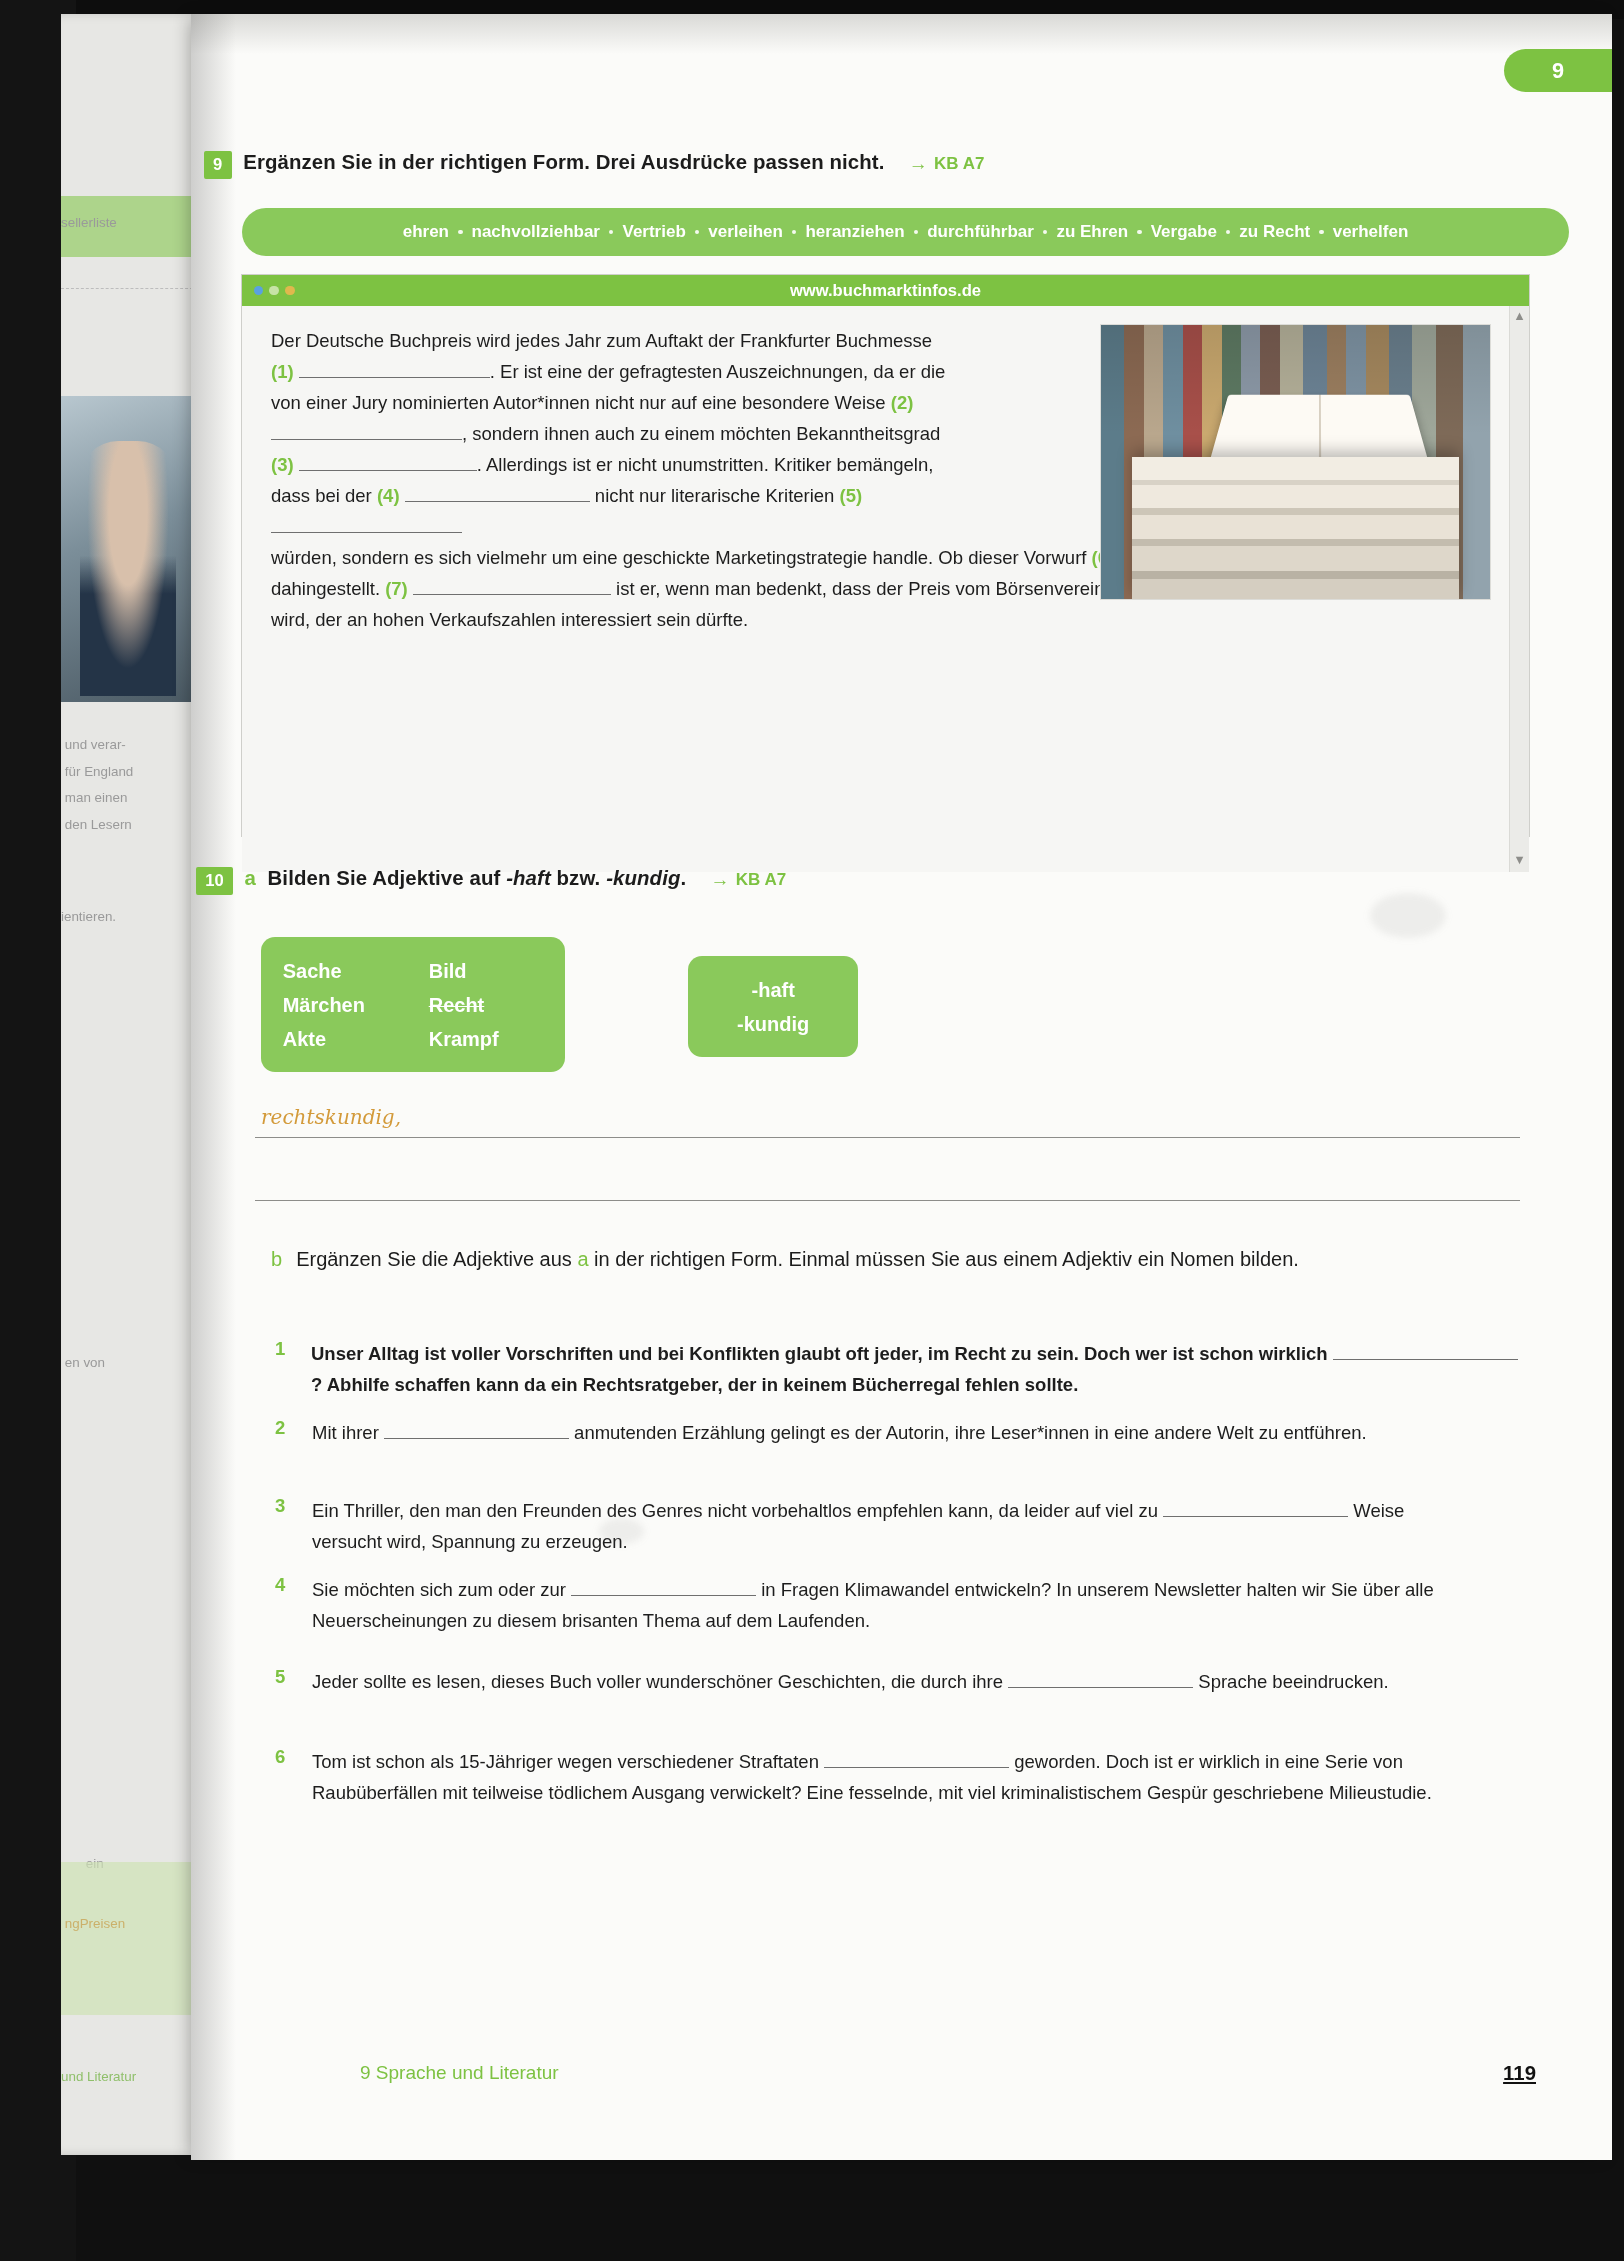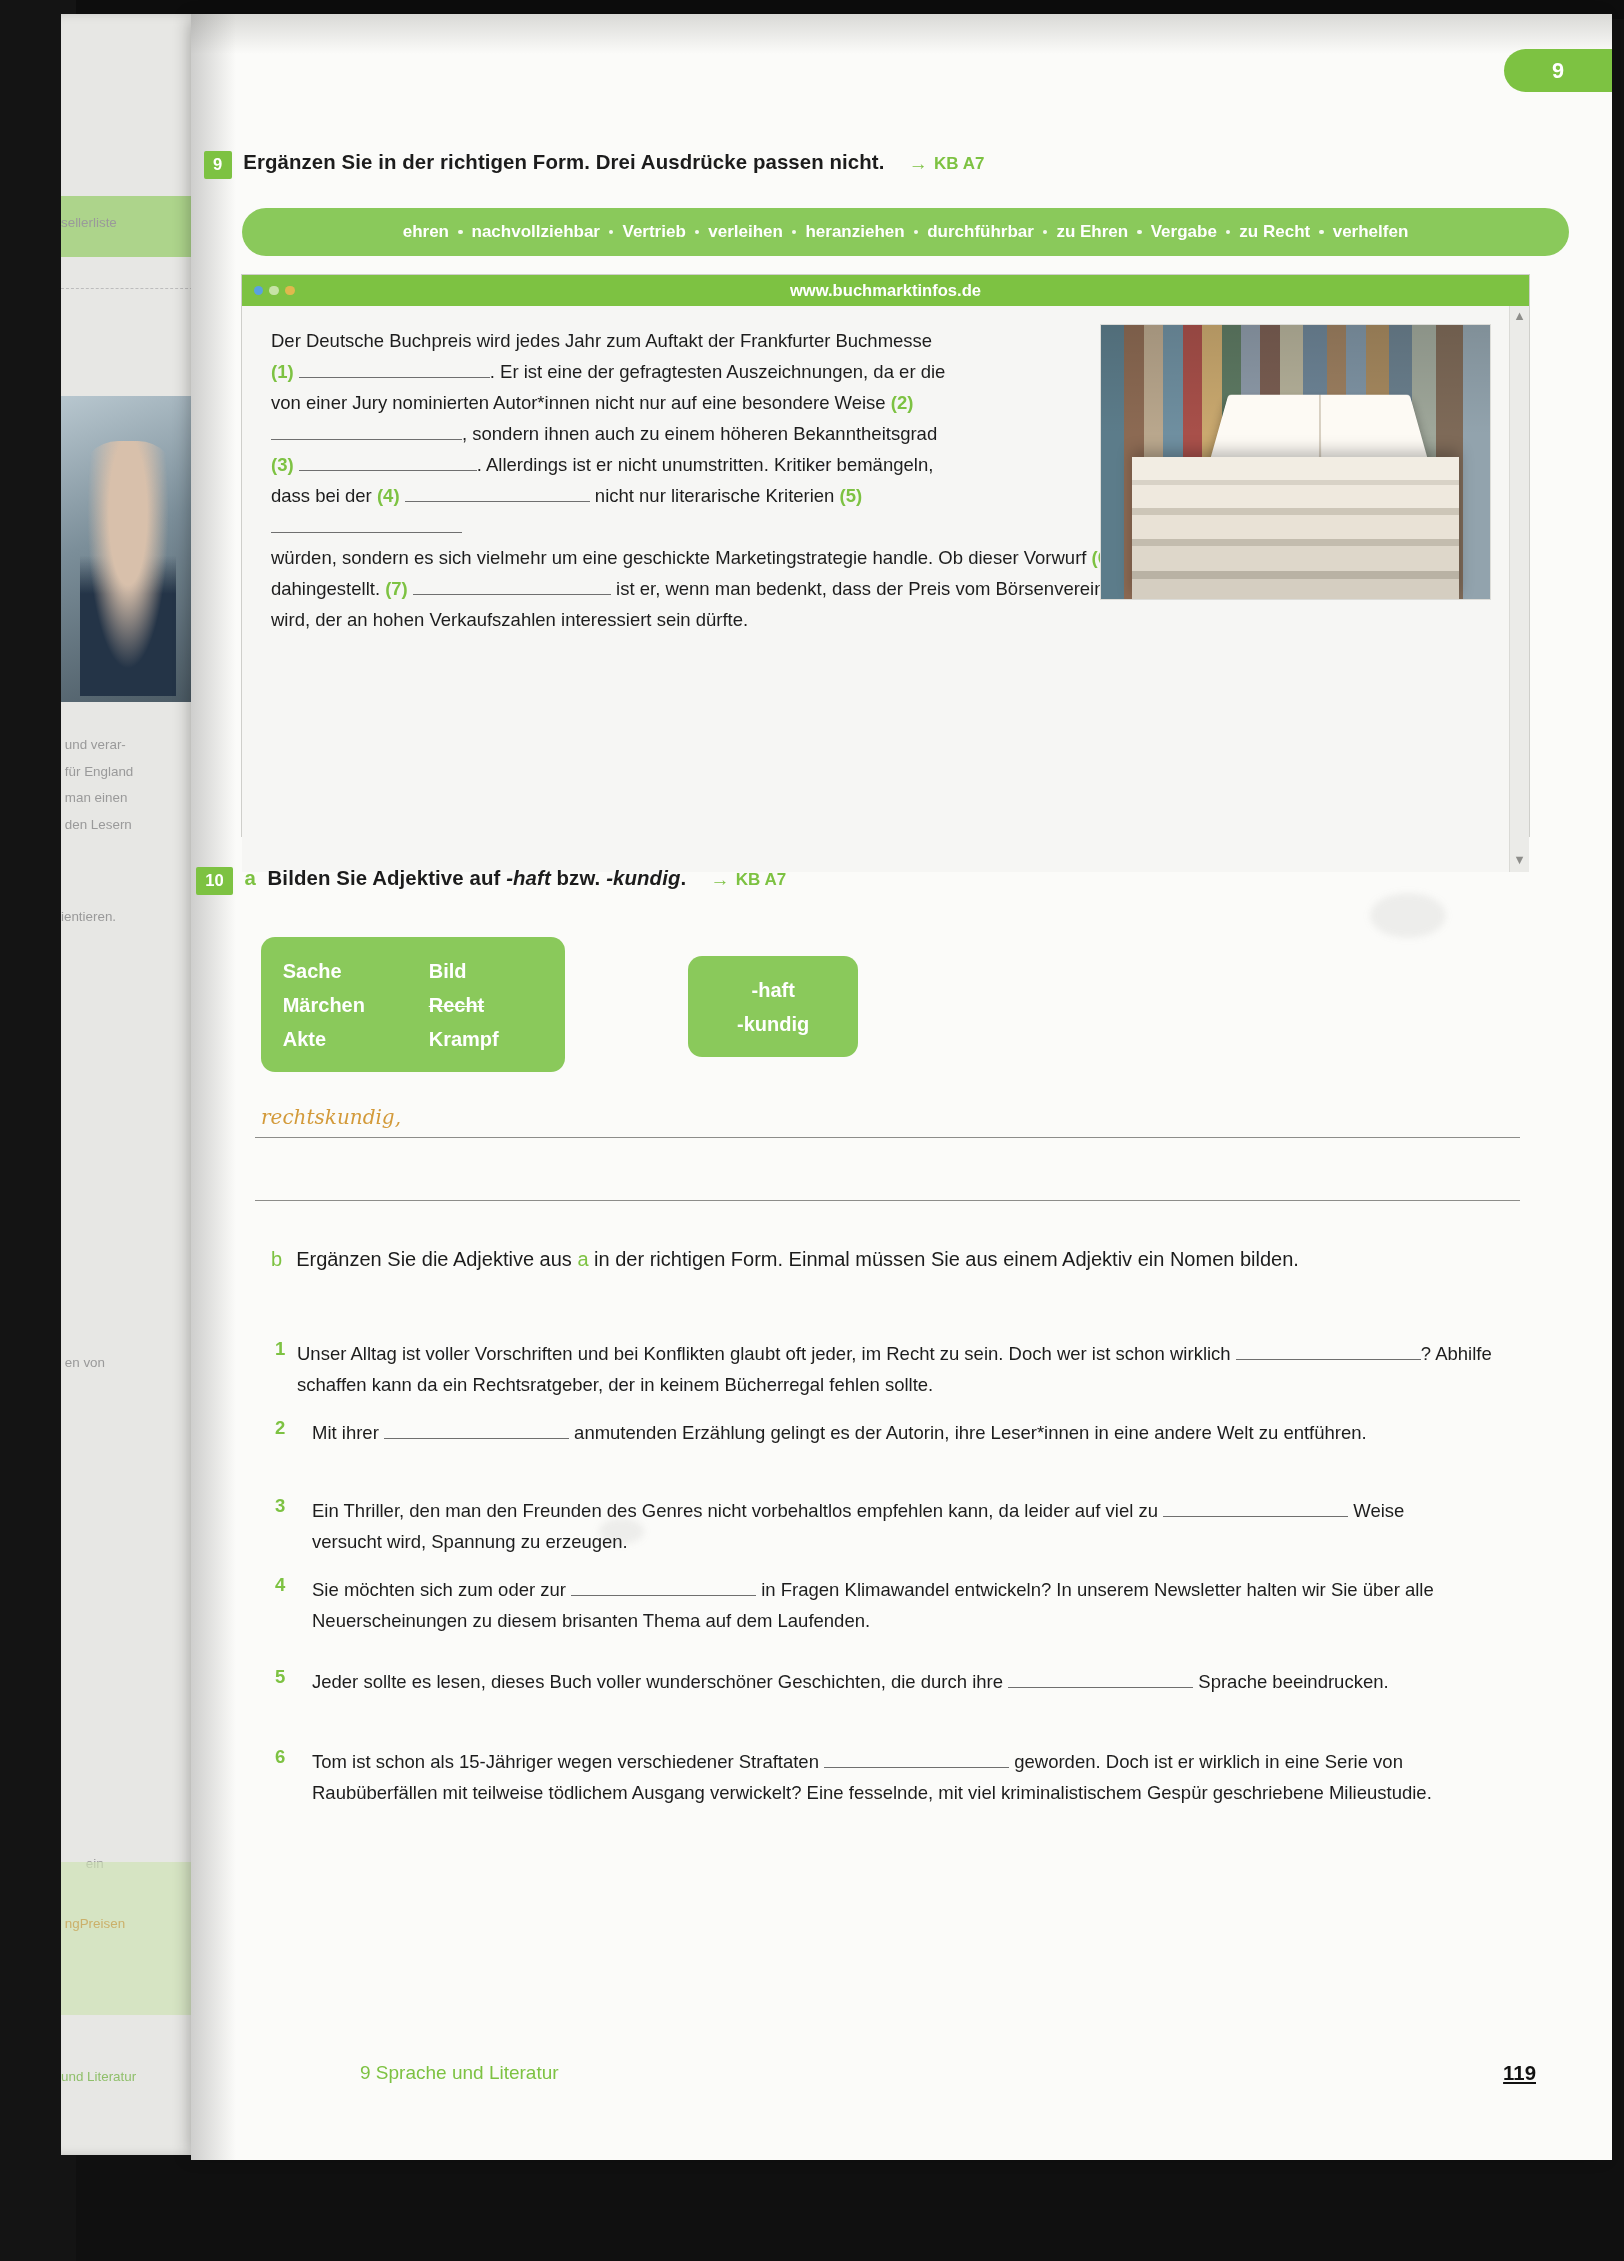--- a/index.html
+++ b/index.html
@@ -357,21 +357,21 @@
 
         <div class="photo" style="right:38px; top:18px; width:389px; height:274px;">
           <div class="photo-book"></div>
         </div>
 
         <div style="width:688px;">
           <span>Der Deutsche Buchpreis wird jedes Jahr zum Auftakt der Frankfurter Buchmesse</span>
           <span class="num">(1)</span>
           <span class="blank b1"></span><span>. Er ist eine der gefragtesten Auszeichnungen, da er die von einer Jury nominierten Autor*innen nicht nur auf eine besondere Weise</span>
           <span class="num">(2)</span>
-          <span class="blank b2"></span><span>, sondern ihnen auch zu einem höheren Bekanntheitsgrad</span>
+          <span class="blank b2"></span><span>, sondern ihnen auch zu einem möchten Bekanntheitsgrad</span>
           <span class="num">(3)</span>
           <span class="blank b3"></span><span>. Allerdings ist er nicht unumstritten. Kritiker bemängeln, dass bei der</span>
           <span class="num">(4)</span>
           <span class="blank b4"></span>
           <span>nicht nur literarische Kriterien</span>
           <span class="num">(5)</span>
           <span class="blank b5"></span>
         </div>
         <div style="width:1191px;">
           <span>würden, sondern es sich vielmehr um eine geschickte Marketingstrategie handle. Ob dieser Vorwurf</span>
@@ -419,21 +419,21 @@
 
     <div class="handwrite" style="left:70px; top:1091px;">rechtskundig,</div>
     <div class="rule" style="left:64px; top:1123px; width:1265px;"></div>
     <div class="rule" style="left:64px; top:1186px; width:1265px;"></div>
 
     <div class="b-head" style="left:80px; top:1230px; width:1249px;">
       <span class="green-inline" style="margin-right:14px;">b</span><span>Ergänzen Sie die Adjektive aus </span><span class="green-inline">a</span><span> in der richtigen Form. Einmal müssen Sie aus einem Adjektiv ein Nomen bilden.</span>
     </div>
 
     <div class="item-num" style="left:84px; top:1324px;">1</div>
-    <div class="item" style="left:106px; top:1324px; width:1211px;">
+    <div class="item" style="left:120px; top:1324px; width:1211px;font-weight:bold;">
       <span>Unser Alltag ist voller Vorschriften und bei Konflikten glaubt oft jeder, im Recht zu sein. Doch wer ist schon wirklich</span>
       <span class="blank c"></span><span>? Abhilfe schaffen kann da ein Rechtsratgeber, der in keinem Bücherregal fehlen sollte.</span>
     </div>
 
     <div class="item-num" style="left:84px; top:1403px;">2</div>
     <div class="item" style="left:121px; top:1403px; width:1211px;">
       <span>Mit ihrer</span>
       <span class="blank c"></span>
       <span>anmutenden Erzählung gelingt es der Autorin, ihre Leser*innen in eine andere Welt zu entführen.</span>
     </div>

